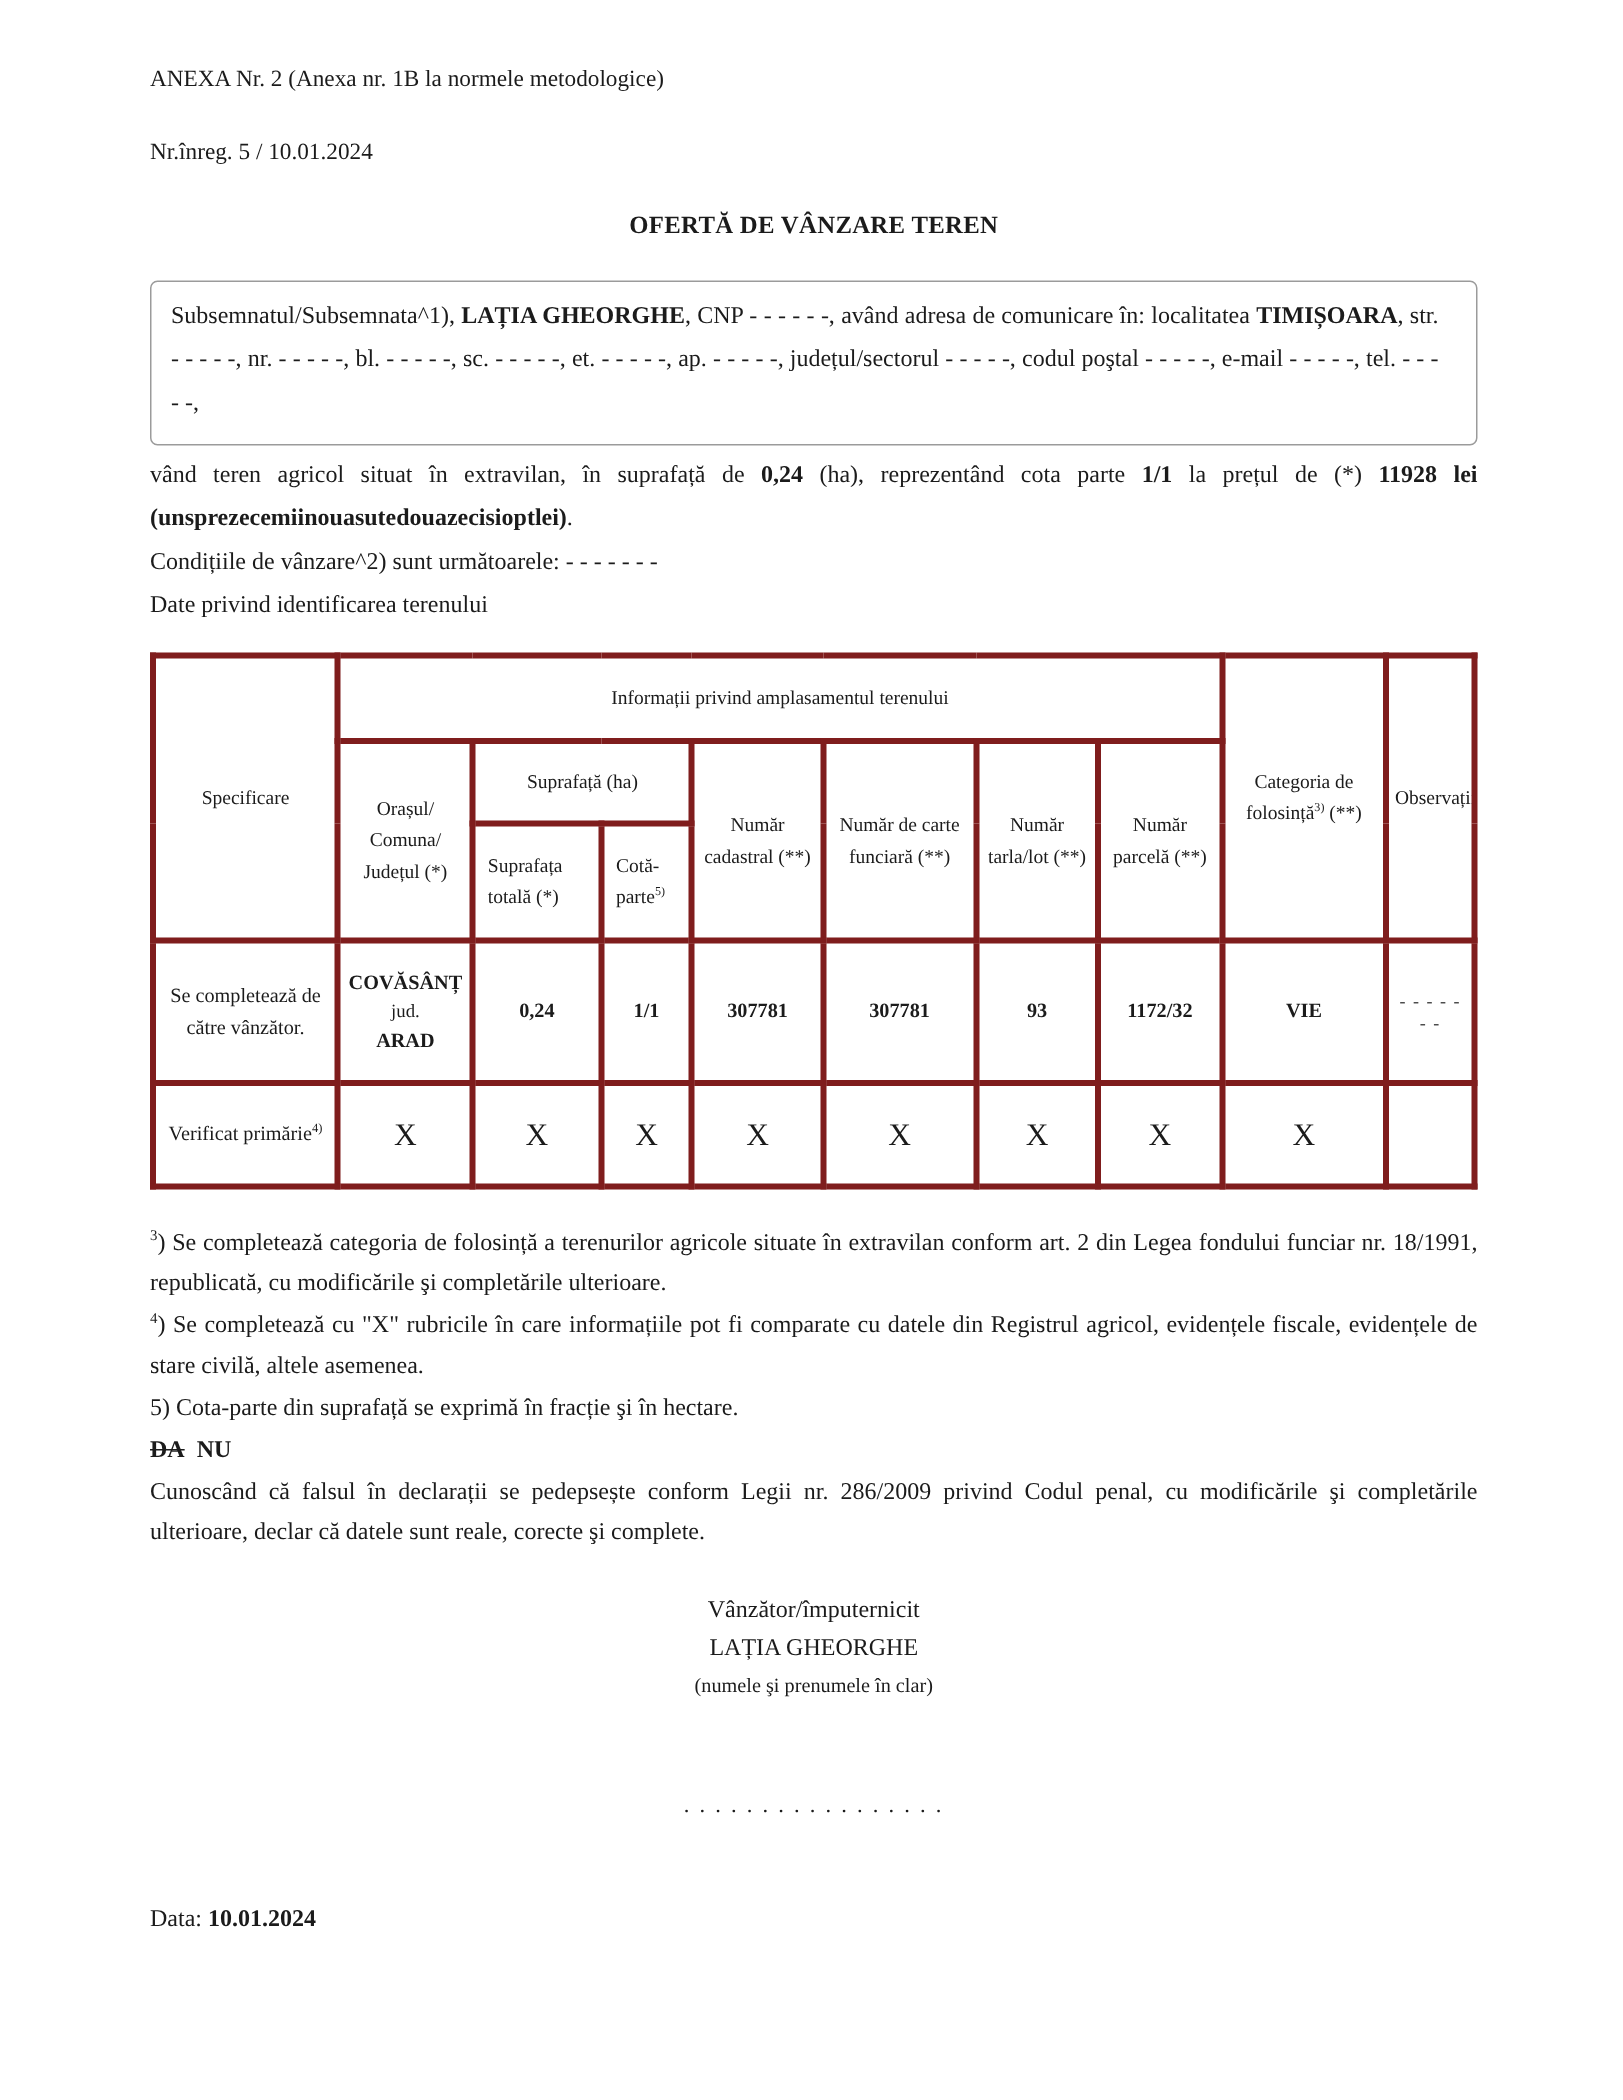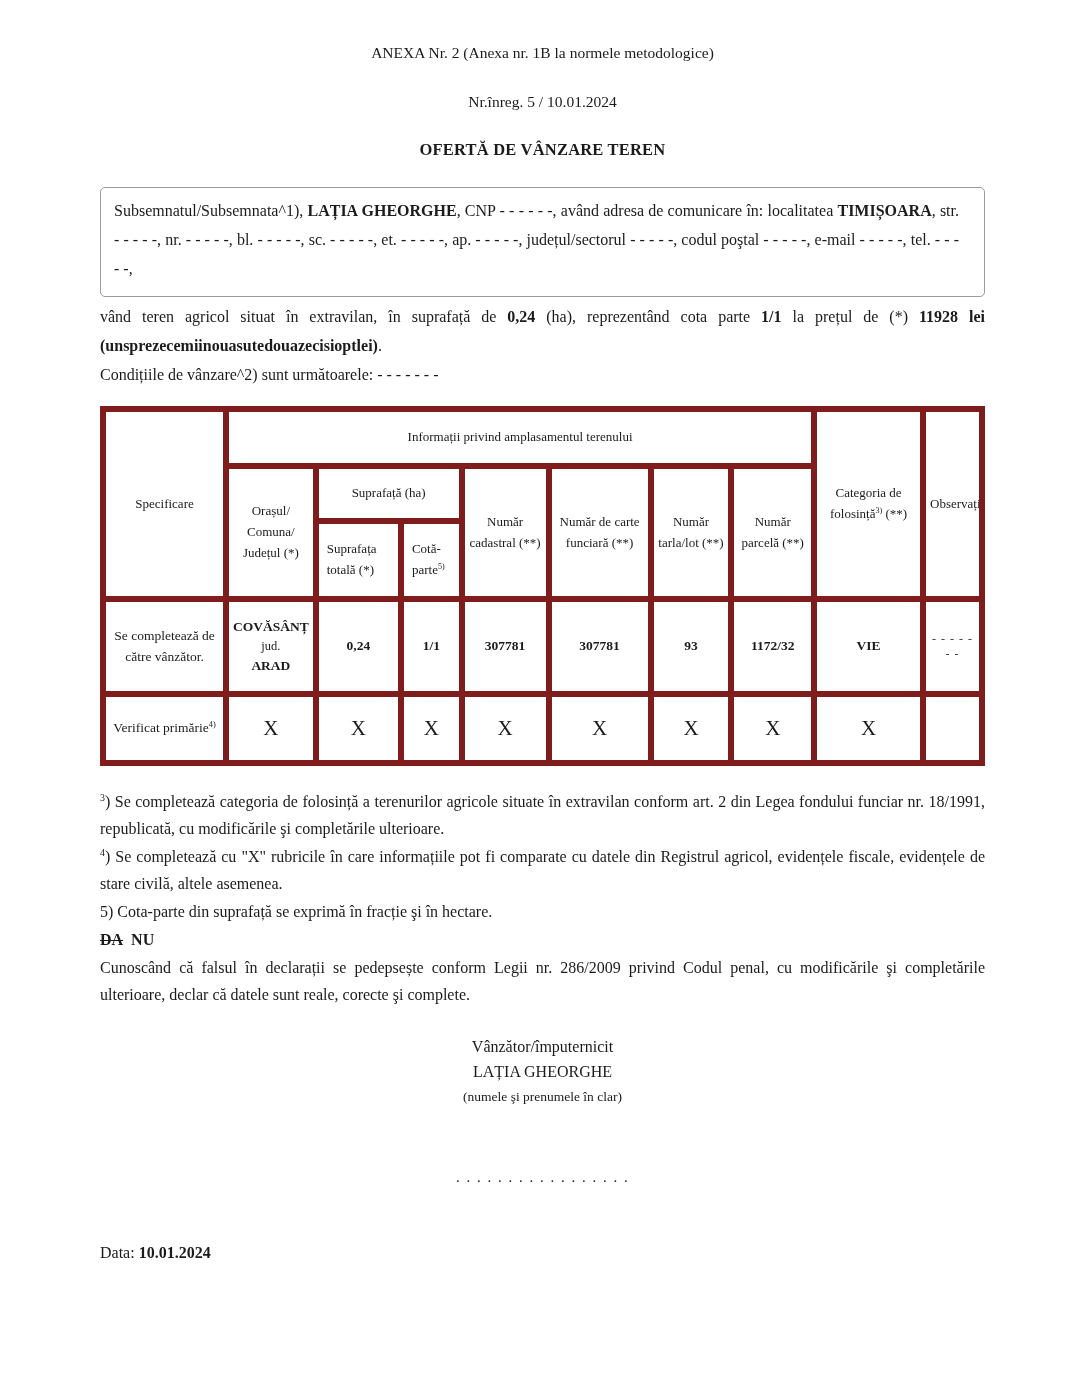--- a/index.html
+++ b/index.html
@@ -4,41 +4,41 @@
 <style>
   html,body{margin:0;padding:0;background:#ffffff;}
   body{
     width:1082px;height:1400px;
     font-family:"Liberation Serif","DejaVu Serif",serif;
     color:#1b1b1b;
     -webkit-font-smoothing:antialiased;
   }
   .page{box-sizing:border-box;width:1082px;height:1400px;padding:44px 97px 0 100px;position:relative;}
 
-  .right-line{text-align:center;font-size:15.5px;line-height:17px;}
+  .right-line{text-align:left;font-size:15.5px;line-height:17px;}
   .reg-line{margin-top:32px;}
   .doc-title{margin-top:30px;text-align:center;font-weight:bold;font-size:16.5px;letter-spacing:.2px;}
 
   .intro-box{
     margin-top:27px;
     border:1px solid #9b9b9b;border-radius:5px;
     padding:8px 25px 13px 13px;
     font-size:16px;line-height:29px;text-align:justify;
   }
   .b{font-weight:bold;}
 
   .sale-par{margin-top:5px;font-size:16px;line-height:29px;text-align:justify;}
   .plain-line{font-size:16px;line-height:29px;}
 
   table.land{
     margin-top:17px;width:100%;
     border-collapse:collapse;table-layout:fixed;
   }
   table.land td{
-    border:6px solid #7f1d1d;
+    border:4px solid #7f1d1d;
     vertical-align:middle;text-align:center;
     padding:2px 4px;box-sizing:border-box;
     overflow:hidden;
   }
   .hc{font-size:13px;line-height:1.6;}
   .hc.left{text-align:left;padding-left:8px;padding-right:2px;vertical-align:middle;}
   .pre{white-space:pre-line;}
   td.lab{font-size:13.5px;line-height:1.5;}
   td.val{font-weight:bold;font-size:13.5px;line-height:1.5;}
   td.val .jud{font-weight:normal;font-size:12.5px;}
@@ -69,20 +69,21 @@
 
   <div class="intro-box">
     <span>Subsemnatul/Subsemnata^1), </span><span class="b">LAȚIA GHEORGHE</span><span>, CNP - - - - - -, având adresa de comunicare în: localitatea </span><span class="b">TIMIȘOARA</span><span>, str. - - - - -, nr. - - - - -, bl. - - - - -, sc. - - - - -, et. - - - - -, ap. - - - - -, județul/sectorul - - - - -, codul poştal - - - - -, e-mail - - - - -, tel. - - - - -,</span>
   </div>
 
   <div class="sale-par">
     <span>vând teren agricol situat în extravilan, în suprafață de </span><span class="b">0,24</span><span> (ha), reprezentând cota parte </span><span class="b">1/1</span><span> la prețul de (*) </span><span class="b">11928 lei</span>
     <span class="b">(unsprezecemiinouasutedouazecisioptlei)</span><span>.</span>
   </div>
   <div class="plain-line">Condițiile de vânzare^2) sunt următoarele: - - - - - - -</div>
+  <div class="plain-line">Date privind identificarea terenului</div>
 
   <table class="land">
     <colgroup>
       <col style="width:14.0%">
         <col style="width:10.2%">
         <col style="width:9.7%">
       <col style="width:6.9%">
         <col style="width:9.9%">
         <col style="width:11.6%">
       <col style="width:9.2%">

